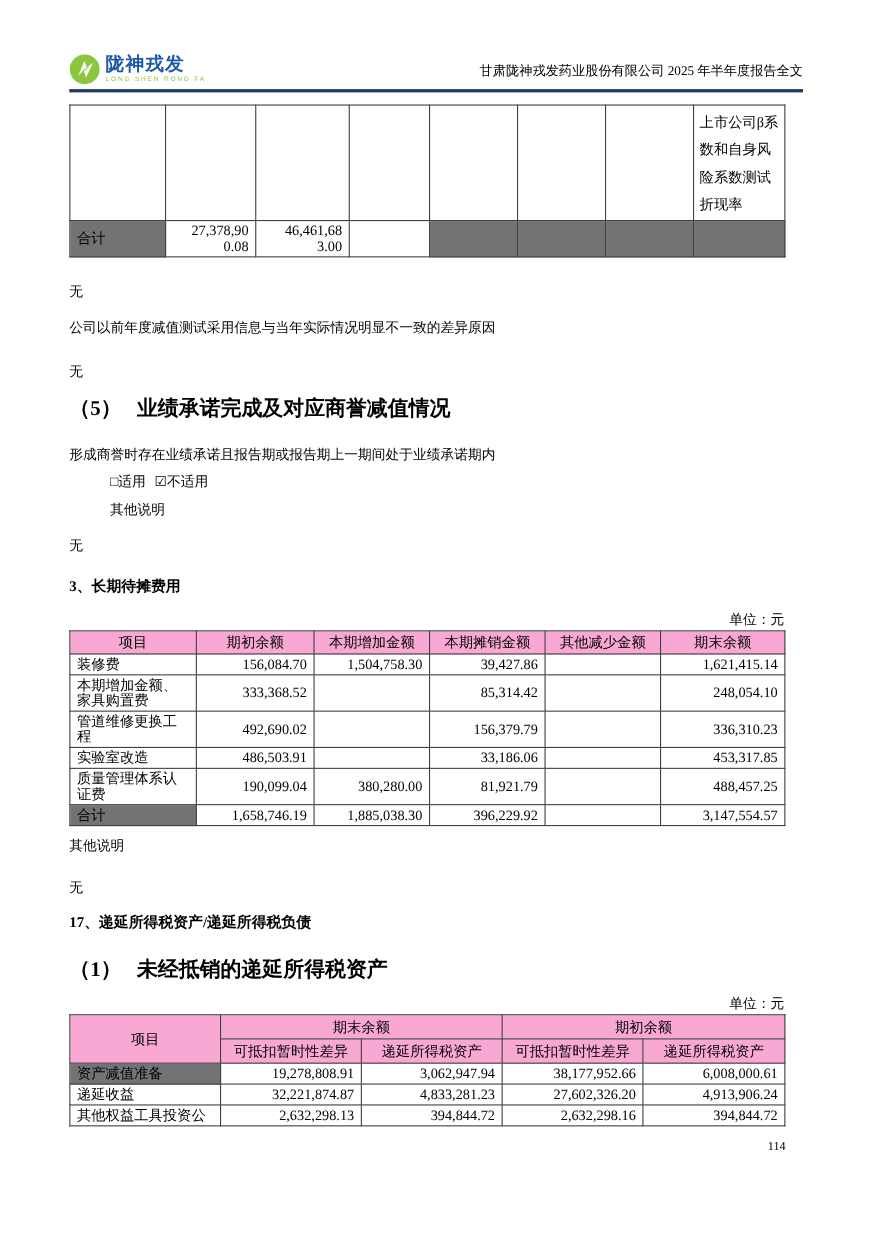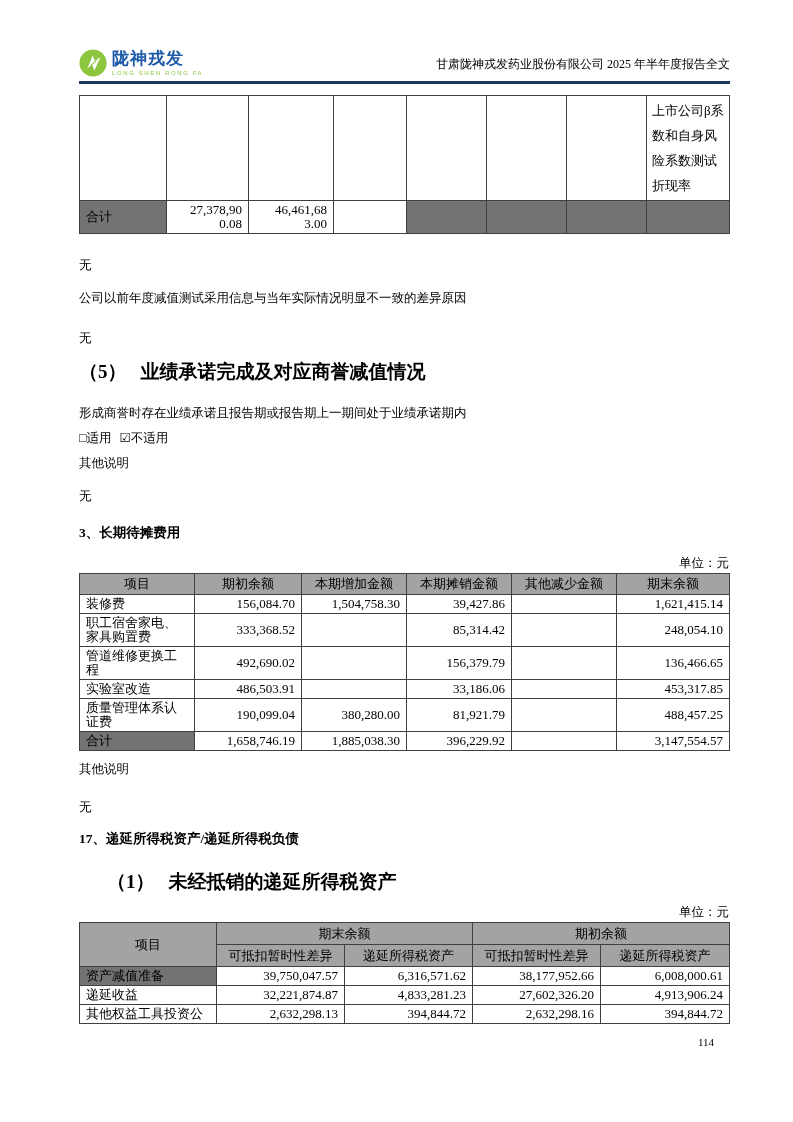--- a/index.html
+++ b/index.html
@@ -4,63 +4,63 @@
 <style>
   * { box-sizing: border-box; margin: 0; padding: 0; }
   html, body { background: #ffffff; }
   body {
     width: 793px; height: 1122px;
     font-family: "Liberation Serif", "DejaVu Serif", serif;
     color: #000;
     position: relative;
     overflow: hidden;
   }
-  .page { width: 793px; height: 838px; padding-top: 45px; position: relative; padding-left: 16px; }
+  .page { width: 793px; height: 838px; padding-top: 45px; position: relative; }
 
   
   .hdr { margin: 0 63px; height: 32px; display: flex; justify-content: space-between; align-items: flex-end; }
   .logo { display: flex; align-items: center; gap: 5px; }
   .logo-circle { width: 28px; height: 28px; flex: 0 0 auto; }
   .logo-txt { display: flex; flex-direction: column; line-height: 1; }
   .logo-cn { font-size: 17px; font-weight: bold; color: #1e5aa8; letter-spacing: 1px; font-family: "Liberation Sans", sans-serif; }
   .logo-en { font-size: 6px; color: #8cc63e; letter-spacing: 1.6px; margin-top: 3px; font-family: "Liberation Sans", sans-serif; }
   .hdr-title { font-size: 12px; padding-bottom: 4px; }
   .rule { margin: 4px 63px 0; height: 3px; background: #1f3864; }
 
   .content { margin: 0 63px; width: 667px; }
 
   
   table { border-collapse: collapse; table-layout: fixed; width: 650px; }
   td, th { border: 1px solid #404040; font-size: 13px; font-weight: normal; padding: 2px 6px; line-height: 14px; vertical-align: middle; word-wrap: break-word; }
   .gray { background: #737373; }
   .num { text-align: right; }
   .lbl { text-align: left; }
-  thead td, thead th { background: #a3a3a3; text-align: center; }
+  thead td, thead th { background: #f9a8d4; text-align: center; }
 
   
   .t-top { margin-top: 11px; }
   .t-top .row-tall td { height: 75px; vertical-align: top; text-align: left; line-height: 25px; padding: 2px 5px; }
   .t-top .row-total td { height: 33px; }
   .t-top .wrapnum { word-break: break-all; text-align: right; }
   .t-top .pn2 { padding: 2px 6px 2px 15px; }
   .t-top .pn3 { padding: 2px 6px 2px 18px; }
 
   
   .para { font-size: 12.5px; line-height: 16px; }
   .p1 { margin-top: 6px; }
   .mt23 { margin-top: 23px; }
   .mt17 { margin-top: 17px; }
   .mt24 { margin-top: 24px; }
-  .mt9  { margin-top: 9px; }
+  .mt9  { margin-top: 9px; margin-left: 37px; }
   .h-sub { font-size: 19px; font-weight: bold; line-height: 18px; margin-top: 17px; }
   .h-sub .no { margin-right: 14px; }
   .h-num { font-size: 13.5px; font-weight: bold; line-height: 18px; }
   .h16 { margin-top: 20px; }
   .h17 { margin-top: 15px; }
-  .h17sub { margin-top: 25px; margin-left: 28px; }
+  .h17sub { margin-top: 25px; }
   .unit { font-size: 12.5px; line-height: 16px; text-align: right; width: 650px; }
   .u16 { margin-top: 13px; }
   .u17 { margin-top: 13px; }
   .tbl16 { margin-top: 2px; }
   .tbl16 thead td { height: 21px; }
   .tbl17 { margin-top: 2px; }
   .tbl17 thead td { height: 22px; }
   .note16 { margin-top: 10px; }
   .none16 { margin-top: 22px; }
   .cb-gap { display: inline-block; width: 8px; }
@@ -163,34 +163,34 @@
       <tbody id="t16-body">
           <tr>
             <td class="lbl">装修费</td>
             <td class="num">156,084.70</td>
             <td class="num">1,504,758.30</td>
             <td class="num">39,427.86</td>
             <td class="num"></td>
             <td class="num">1,621,415.14</td>
           </tr>
           <tr>
-            <td class="lbl">职工宿舍家电、家具购置费</td>
+            <td class="lbl">本期增加金额、家具购置费</td>
             <td class="num">333,368.52</td>
             <td class="num"></td>
             <td class="num">85,314.42</td>
             <td class="num"></td>
             <td class="num">248,054.10</td>
           </tr>
           <tr>
             <td class="lbl">管道维修更换工程</td>
             <td class="num">492,690.02</td>
             <td class="num"></td>
             <td class="num">156,379.79</td>
             <td class="num"></td>
-            <td class="num">136,466.65</td>
+            <td class="num">336,310.23</td>
           </tr>
           <tr>
             <td class="lbl">实验室改造</td>
             <td class="num">486,503.91</td>
             <td class="num"></td>
             <td class="num">33,186.06</td>
             <td class="num"></td>
             <td class="num">453,317.85</td>
           </tr>
           <tr>
@@ -236,22 +236,22 @@
         <tr>
           <td>可抵扣暂时性差异</td>
           <td>递延所得税资产</td>
           <td>可抵扣暂时性差异</td>
           <td>递延所得税资产</td>
         </tr>
       </thead>
       <tbody id="t17-body">
           <tr>
             <td class="lbl gray">资产减值准备</td>
-            <td class="num">39,750,047.57</td>
-            <td class="num">6,316,571.62</td>
+            <td class="num">19,278,808.91</td>
+            <td class="num">3,062,947.94</td>
             <td class="num">38,177,952.66</td>
             <td class="num">6,008,000.61</td>
           </tr>
           <tr>
             <td class="lbl">递延收益</td>
             <td class="num">32,221,874.87</td>
             <td class="num">4,833,281.23</td>
             <td class="num">27,602,326.20</td>
             <td class="num">4,913,906.24</td>
           </tr>

